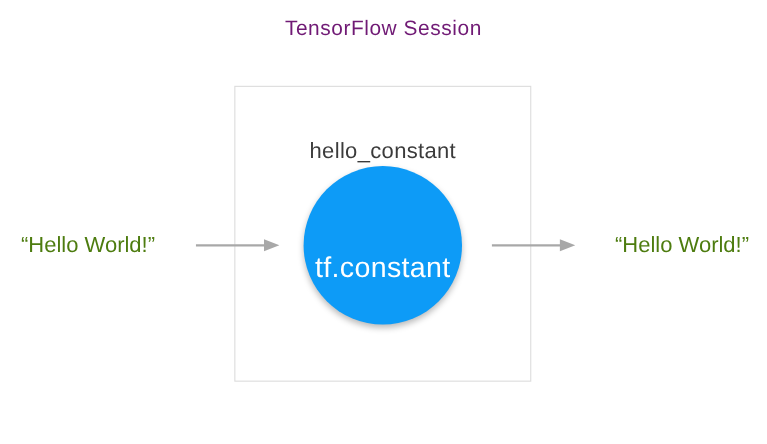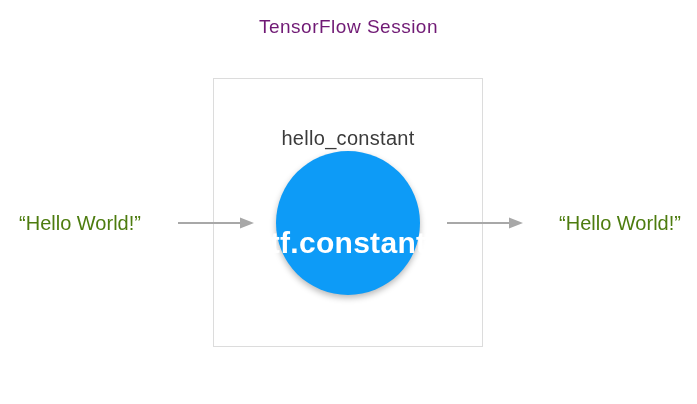--- a/index.html
+++ b/index.html
@@ -57,22 +57,22 @@
     height: 144px;
     border-radius: 50%;
     background: #0d9bf7;
     box-shadow: 0 3px 6px rgba(0,0,0,0.28);
     display: flex;
     align-items: center;
     justify-content: center;
   }
   .node-op {
     color: #ffffff;
-    font-size: 30px;
-    font-weight: 700;
+    font-size: 26px;
+    font-weight: 400;
     letter-spacing: 0.3px;
     margin-top: 40px;
   }
   .io-label {
     position: absolute;
     top: 209px;
     width: 150px;
     text-align: center;
     font-size: 20px;
     font-weight: 300;

